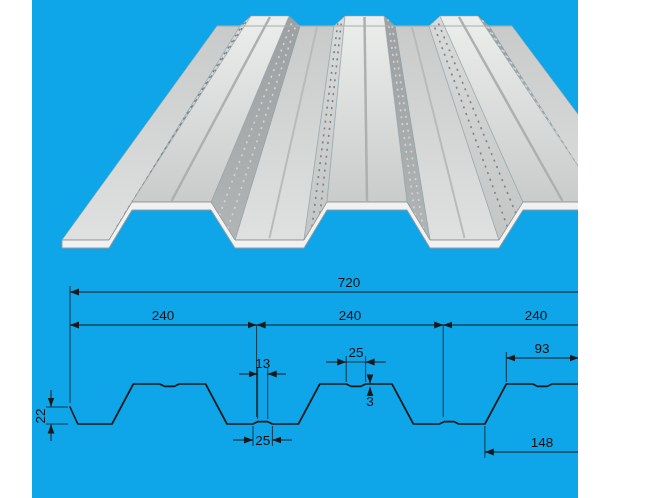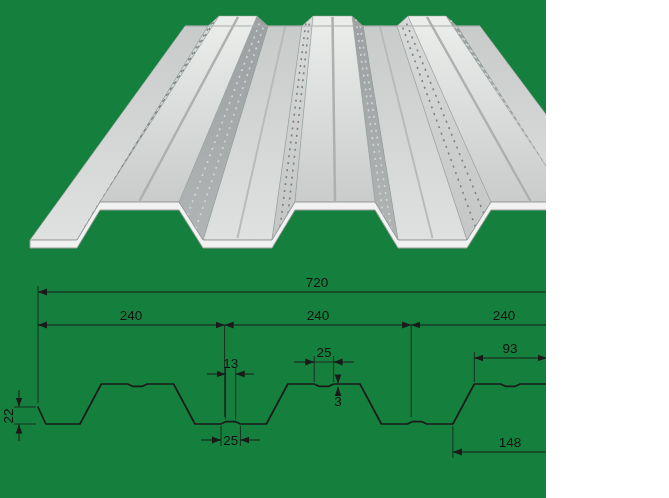--- a/index.html
+++ b/index.html
@@ -1,18 +1,19 @@
 <!DOCTYPE html>
 <html><head>
 <meta charset="utf-8">
 <style>
   html,body{margin:0;padding:0;background:#ffffff;}
   .page{
-    width:546px;height:498px;background:#15803d;position:relative;overflow:hidden;
+    width:546px;height:498px;background:#0ea5e9;position:relative;overflow:hidden;
     font-family:"Liberation Sans",sans-serif;
+    margin-left:32px;
   }
   svg{display:block;}
   .dim{font-size:13.5px;fill:#111111;font-family:"Liberation Sans",sans-serif;}
   .dimline{stroke:#1a1a1a;stroke-width:1;fill:none;}
   .extline{stroke:#1a1a1a;stroke-width:0.8;fill:none;}
   .profile{stroke:#1a1a1a;stroke-width:1.7;fill:none;stroke-linejoin:round;stroke-linecap:round;}
   .surf{stroke:#9ea1a0;stroke-width:0.5;}
   .groove{stroke:#adb0af;stroke-width:2.5;fill:none;}
   .flatgroove{stroke:#b8bbba;stroke-width:2;fill:none;}
   .dotsDark{stroke:#7d8083;stroke-width:1.6;stroke-dasharray:2 5;fill:none;}

